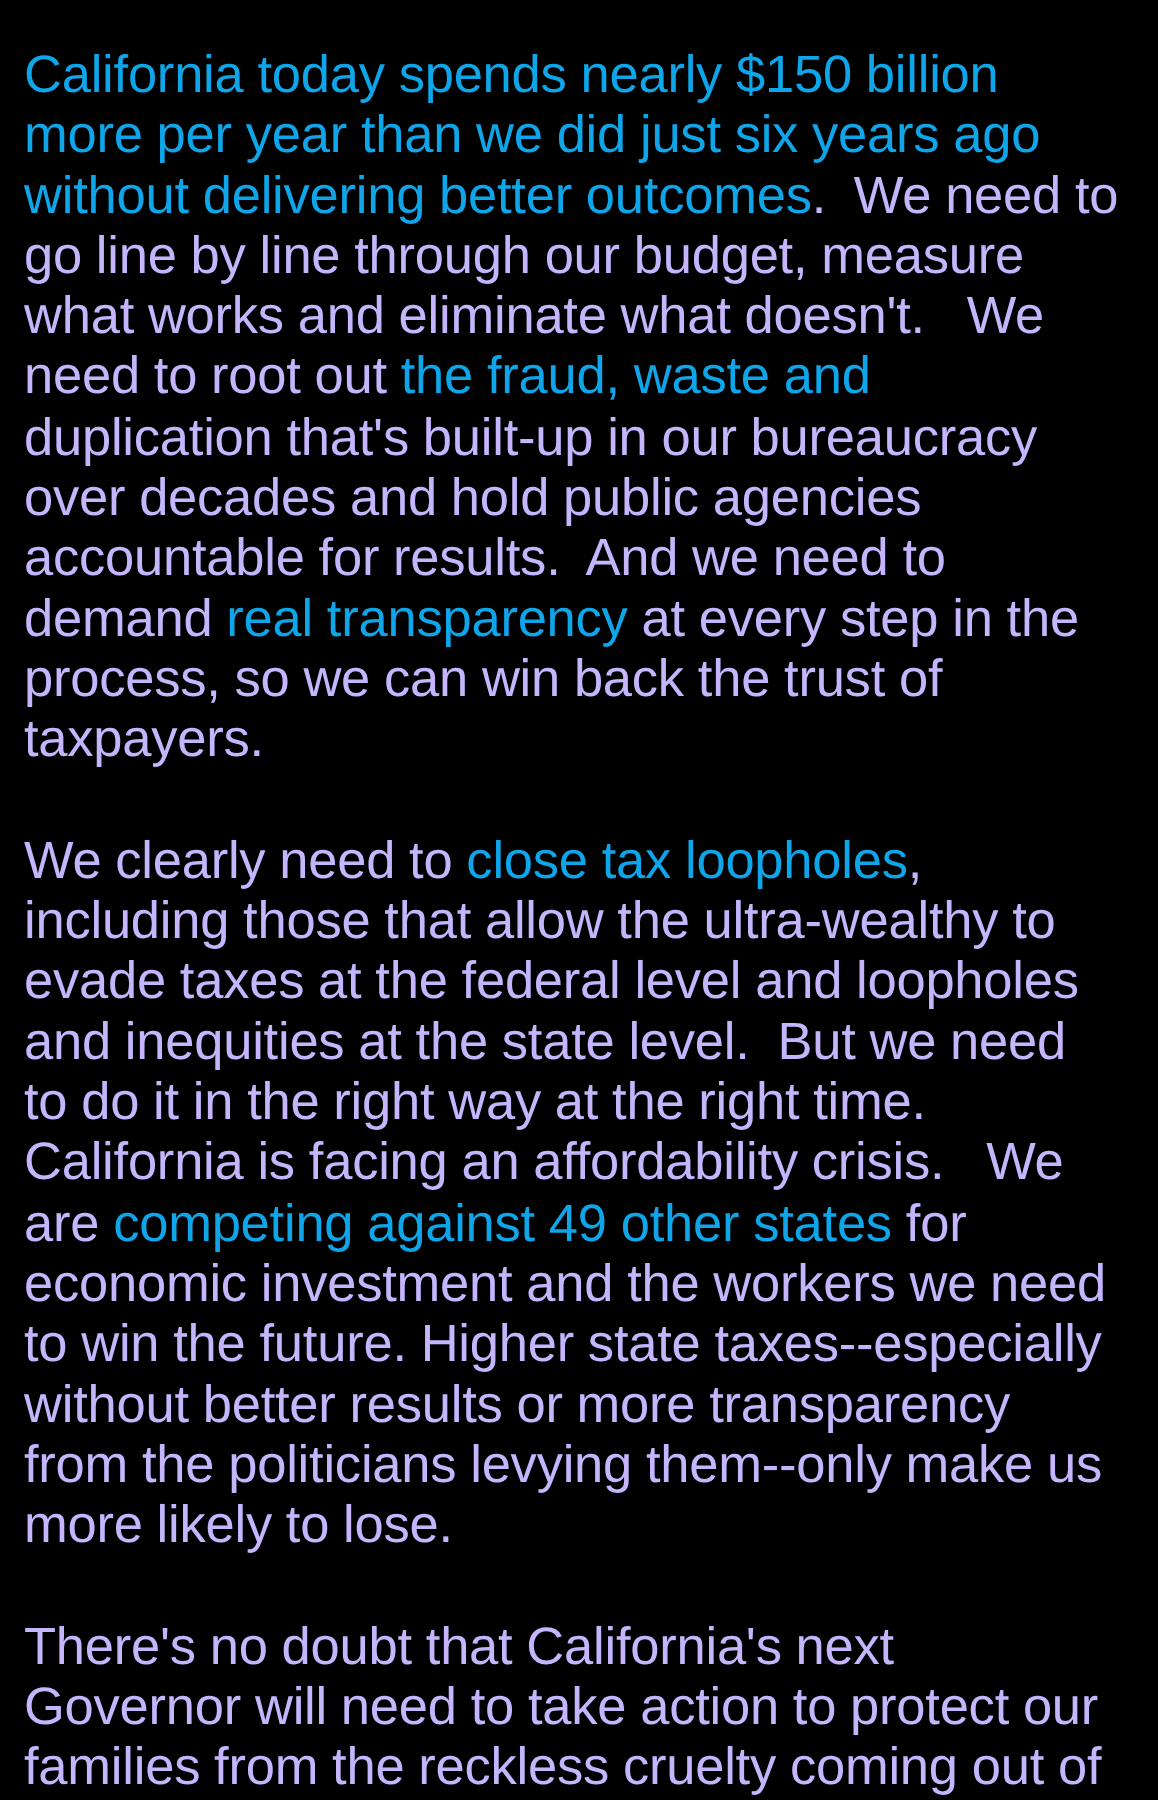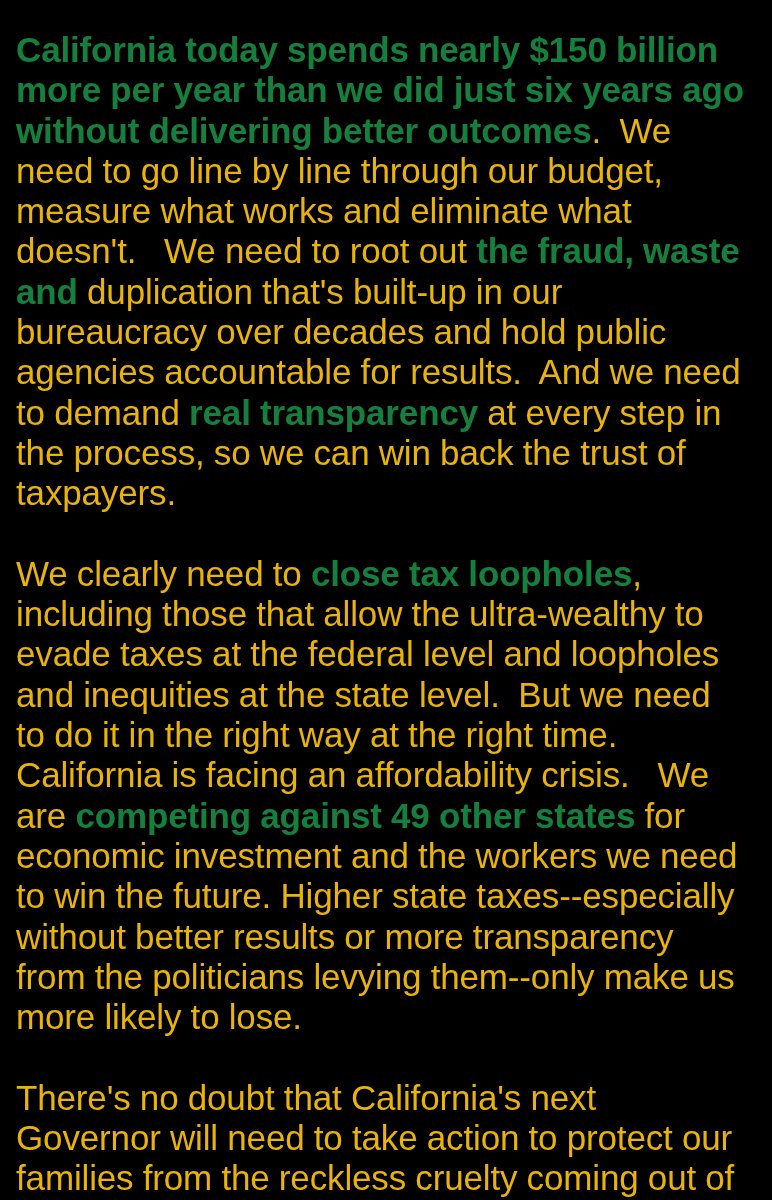--- a/index.html
+++ b/index.html
@@ -34,25 +34,24 @@
     -webkit-font-smoothing: antialiased;
   }
   .para {
     margin: 0 0 40.3px 0;
     white-space: pre-wrap;
   }
   .para:last-child {
     margin-bottom: 0;
   }
   .hl {
-    color: #15803d;
-    font-weight: bold;
+    color: #0ea5e9;
   }
   .plain {
-    color: #eab308;
+    color: #c4b5fd;
   }
 </style>
 </head>
 <body>
 
 <div id="screenshot">
   <div class="statement" id="statement-body"><div class="para"><span class="hl">California today spends nearly $150 billion more per year than we did just six years ago without delivering better outcomes</span><span class="plain">.  We need to go line by line through our budget, measure what works and eliminate what doesn't.   We need to root out </span><span class="hl">the fraud, waste and</span><span class="plain"> duplication that's built-up in our bureaucracy over decades and hold public agencies accountable for results.  And we need to demand </span><span class="hl">real transparency</span><span class="plain"> at every step in the process, so we can win back the trust of taxpayers.</span></div><div class="para"><span class="plain">We clearly need to </span><span class="hl">close tax loopholes</span><span class="plain">, including those that allow the ultra-wealthy to evade taxes at the federal level and loopholes and inequities at the state level.  But we need to do it in the right way at the right time.  California is facing an affordability crisis.   We are </span><span class="hl">competing against 49 other states</span><span class="plain"> for economic investment and the workers we need to win the future. Higher state taxes--especially without better results or more transparency from the politicians levying them--only make us more likely to lose.</span></div><div class="para"><span class="plain">There's no doubt that California's next Governor will need to take action to protect our families from the reckless cruelty coming out of Washington.  </span><span class="hl">Where Mr. Steyer and I disagree is that I don't think increasing our already high state tax burden should be our first instinct.  Instead, I think it should be our last resort.</span></div></div>
 </div>
 
 </body></html>

